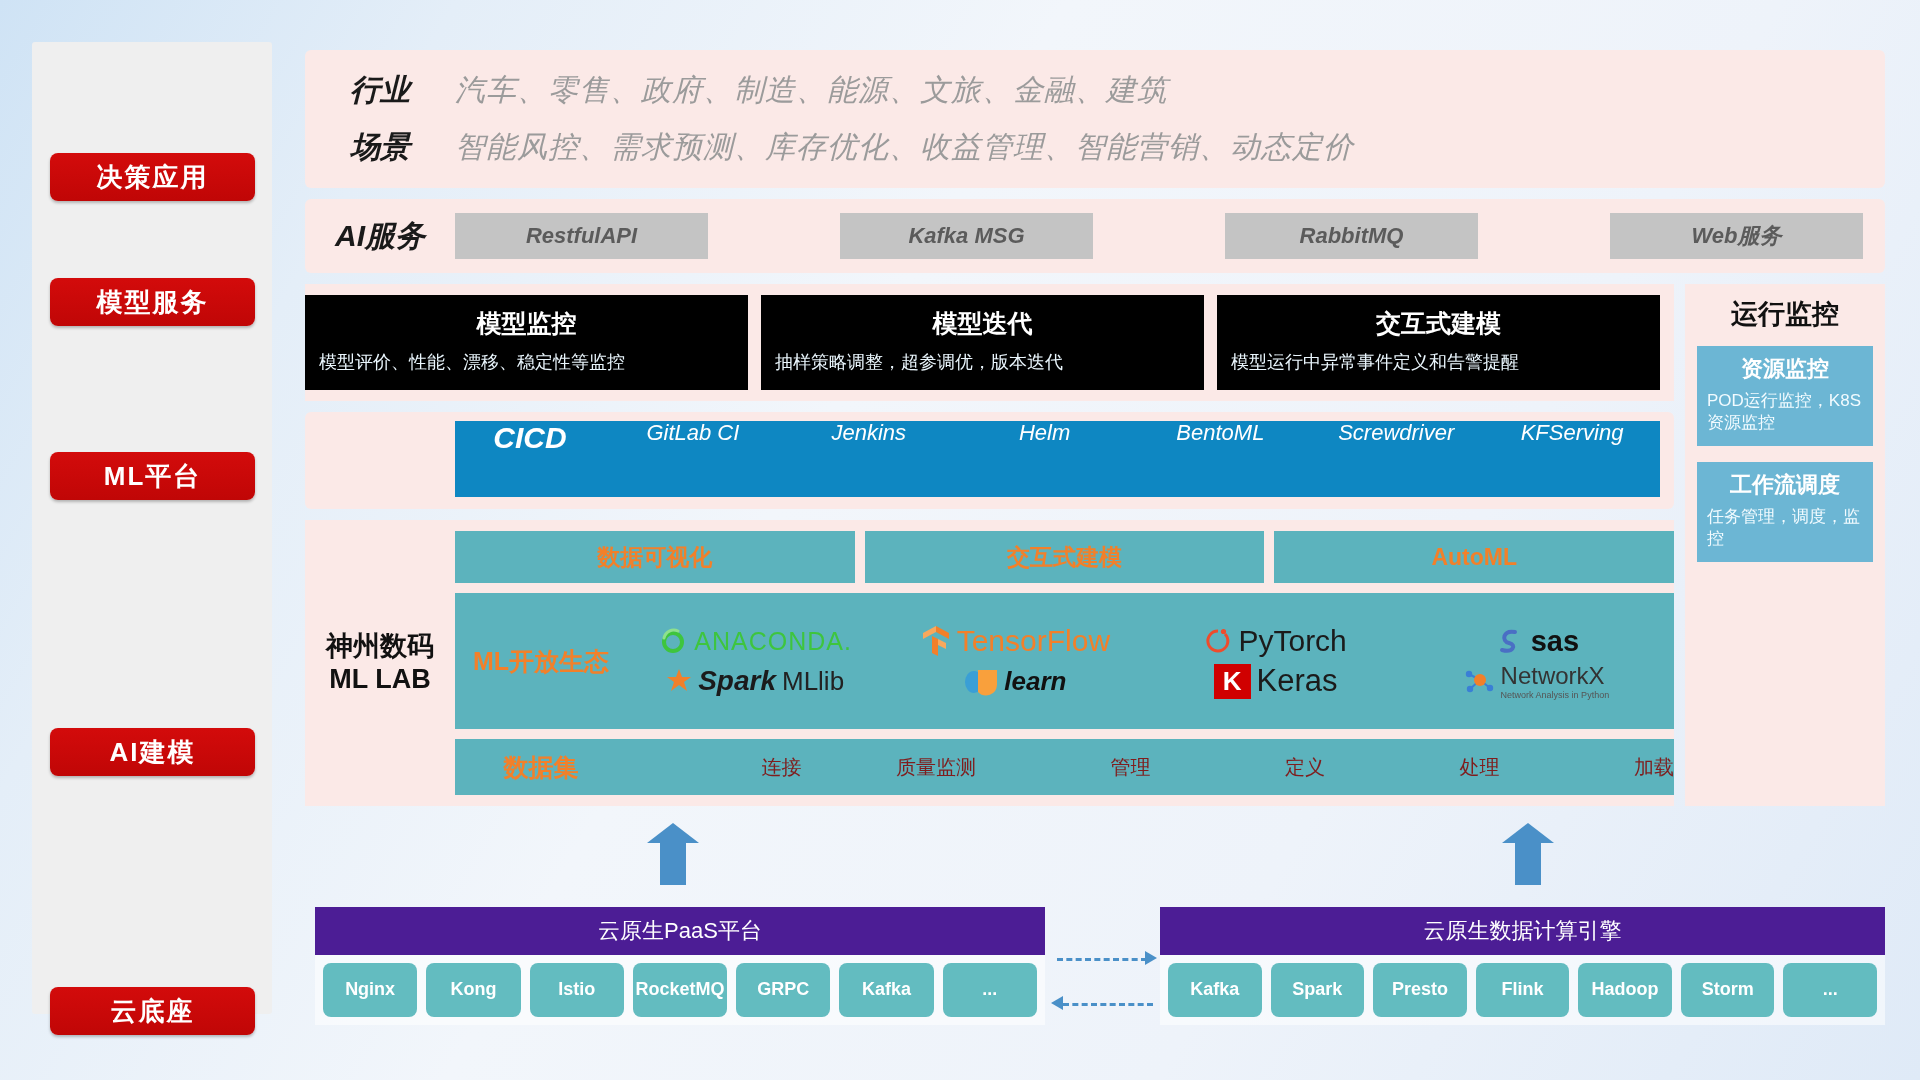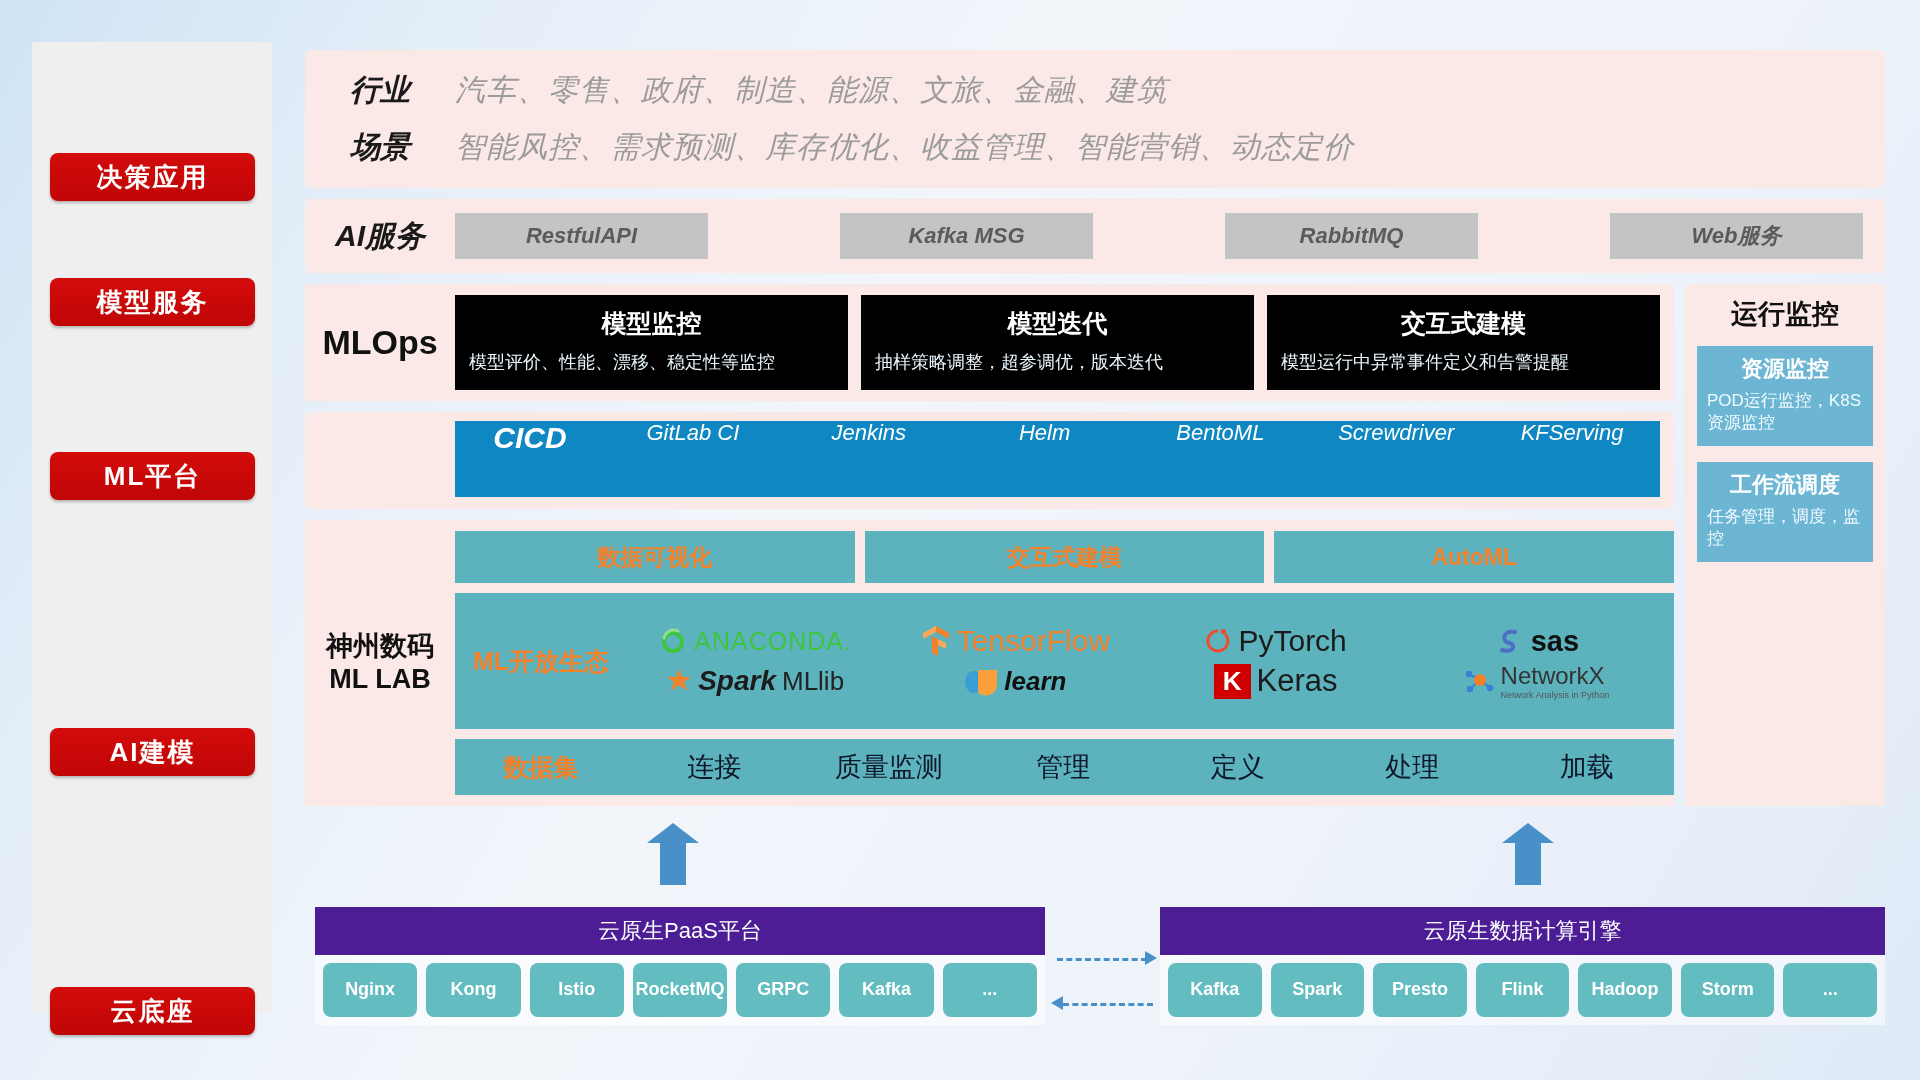--- a/index.html
+++ b/index.html
@@ -78,21 +78,21 @@
   .lab-right{flex:1;display:flex;flex-direction:column;gap:10px;}
   .lab-tabs{display:flex;gap:10px;}
   .lab-tab{flex:1;background:#5cb3bd;height:52px;display:flex;align-items:center;justify-content:center;
     color:#f2802a;font-size:23px;font-weight:bold;}
   .lab-eco{background:#5cb3bd;display:flex;align-items:center;min-height:136px;}
   .lab-eco .eco-label{width:172px;flex:none;text-align:center;color:#f2802a;font-size:25px;font-weight:bold;}
   .logos{flex:1;display:grid;grid-template-columns:repeat(4,1fr);grid-template-rows:1fr 1fr;
     align-items:center;justify-items:center;gap:2px 4px;padding-right:10px;}
   .lab-data{background:#5cb3bd;height:56px;display:flex;align-items:center;}
   .lab-data .dlabel{width:172px;flex:none;text-align:center;color:#f2802a;font-size:25px;font-weight:bold;}
-  .lab-data .ditem{flex:1;text-align:center;color:#0f172a;font-size:27px;}
+  .lab-data .ditem{flex:1;text-align:right;color:#7f1d1d;font-size:20px;}
 
   
   .logo{display:flex;align-items:center;gap:6px;}
   .logo .txt{font-size:27px;white-space:nowrap;}
   .anaconda .txt{color:#3ec53e;letter-spacing:1px;font-size:25px;}
   .tf .txt{color:#f2802a;font-size:30px;}
   .pyt .txt{color:#1b1b1b;font-size:30px;}
   .sas .txt{color:#111;font-weight:bold;font-size:29px;}
   .spark .txt{color:#1b1b1b;font-weight:bold;font-style:italic;font-size:28px;}
   .spark .mllib{color:#222;font-style:normal;font-weight:normal;font-size:26px;}
@@ -162,21 +162,20 @@
         <div class="svc-btn">Kafka MSG</div>
         <div class="svc-btn">RabbitMQ</div>
         <div class="svc-btn">Web服务</div>
       </div>
     </div>
 
     <div class="mid-wrap">
       <div class="mid-left">
 
         <div class="band-mlops">
-          <div class="k">MLOps</div>
           <div class="mlops-cards">
             <div class="ml-card">
               <h4>模型监控</h4>
               <p>模型评价、性能、漂移、稳定性等监控</p>
             </div>
             <div class="ml-card">
               <h4>模型迭代</h4>
               <p>抽样策略调整，超参调优，版本迭代</p>
             </div>
             <div class="ml-card">

